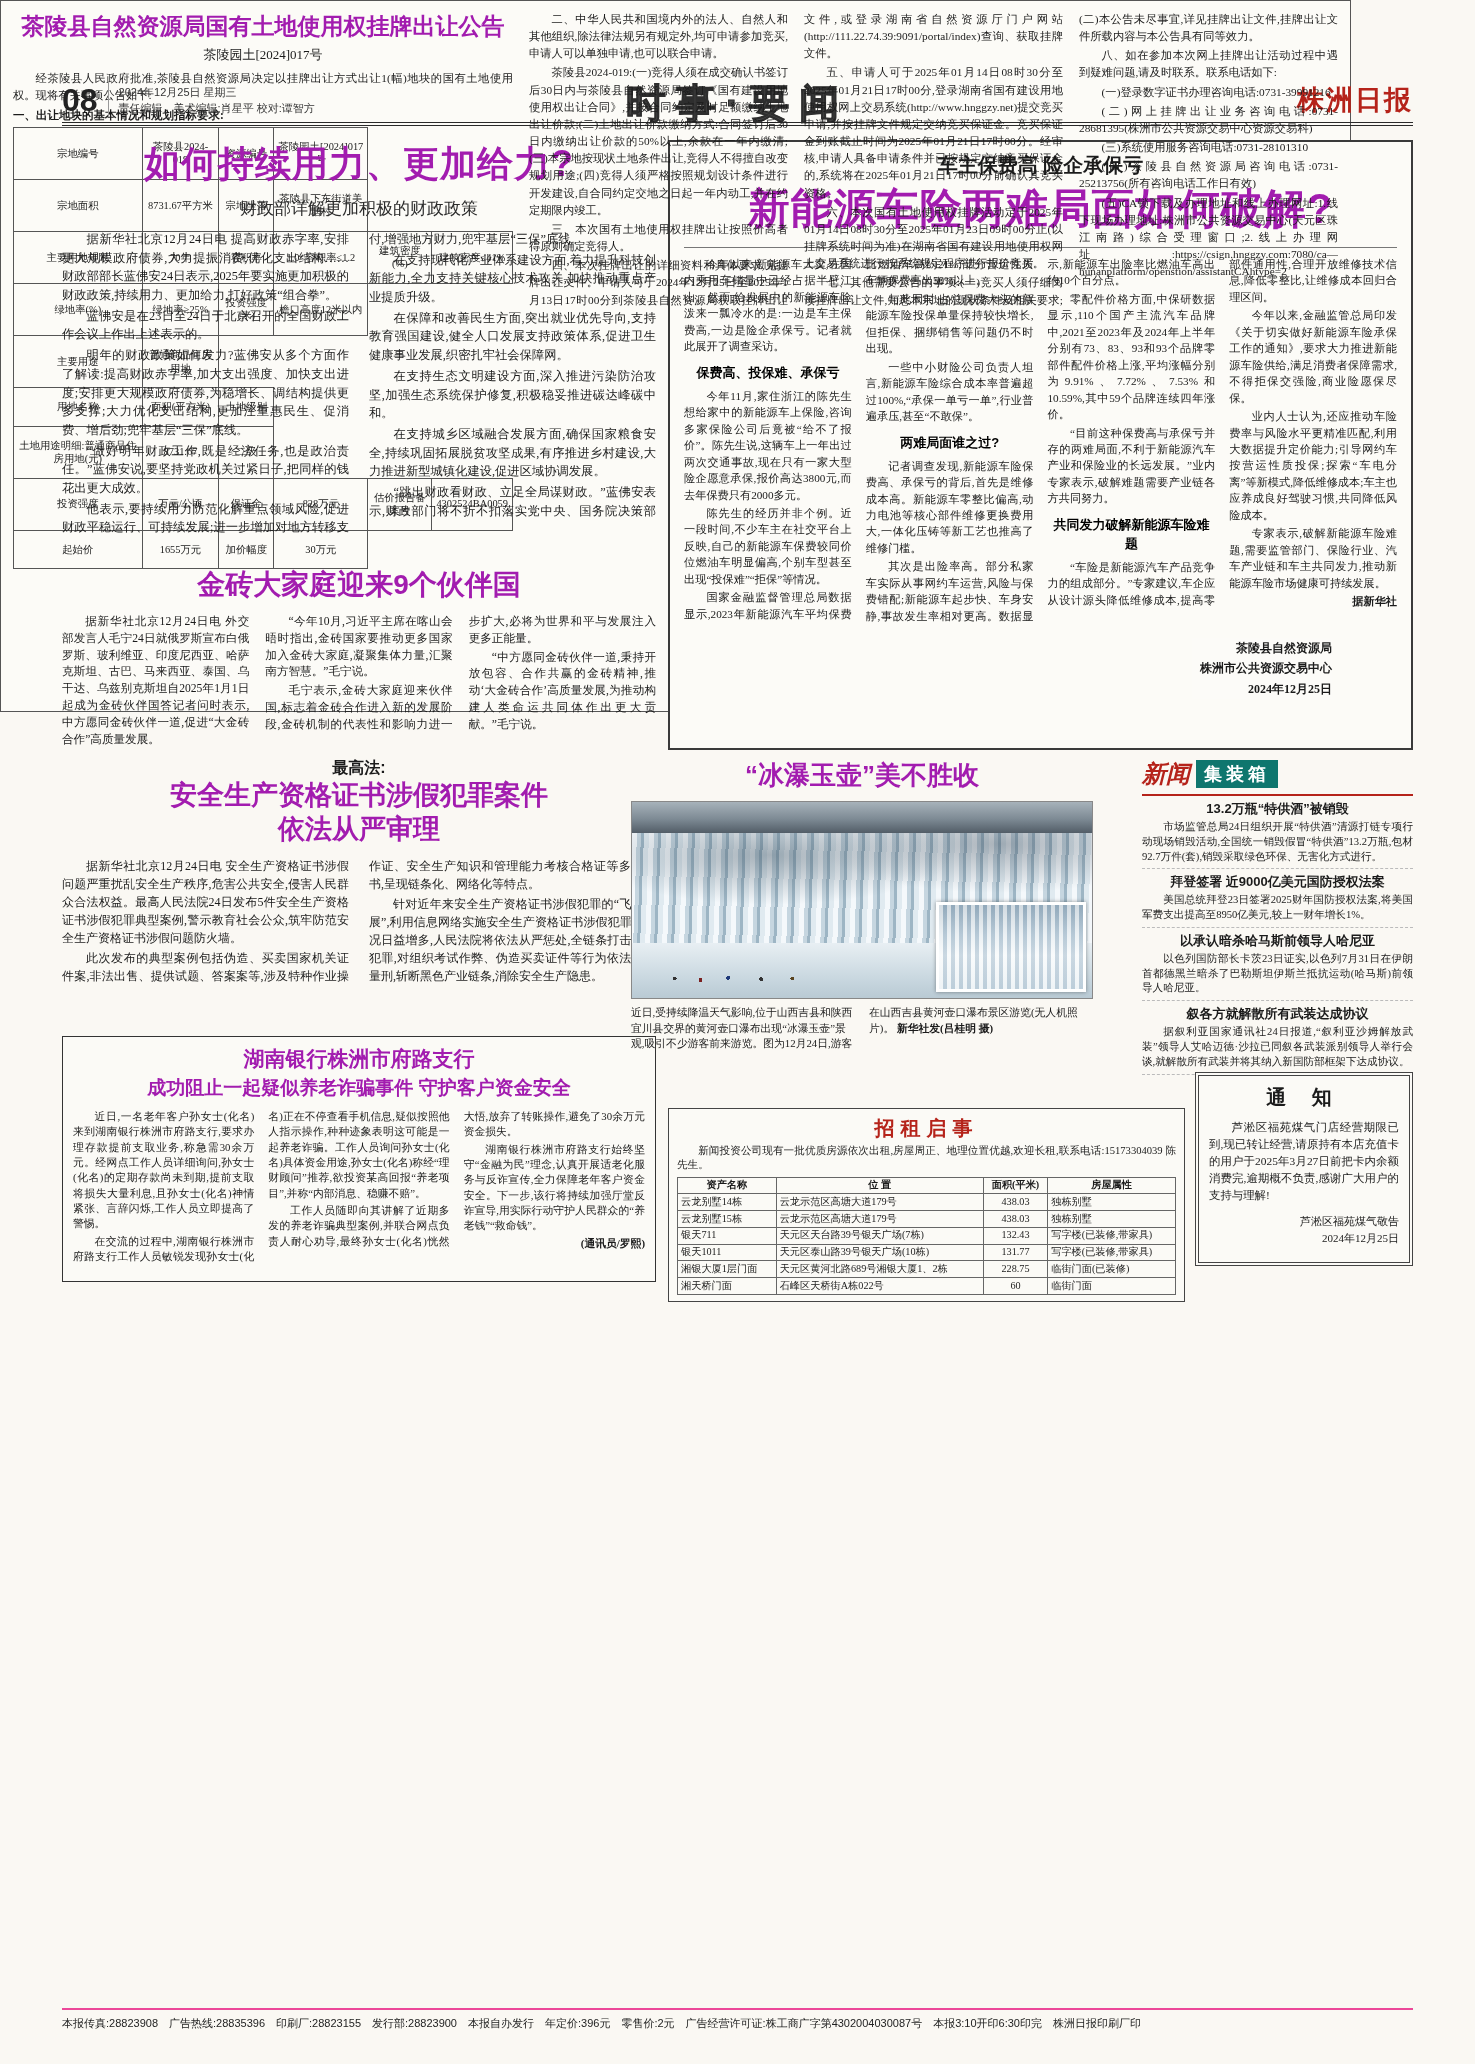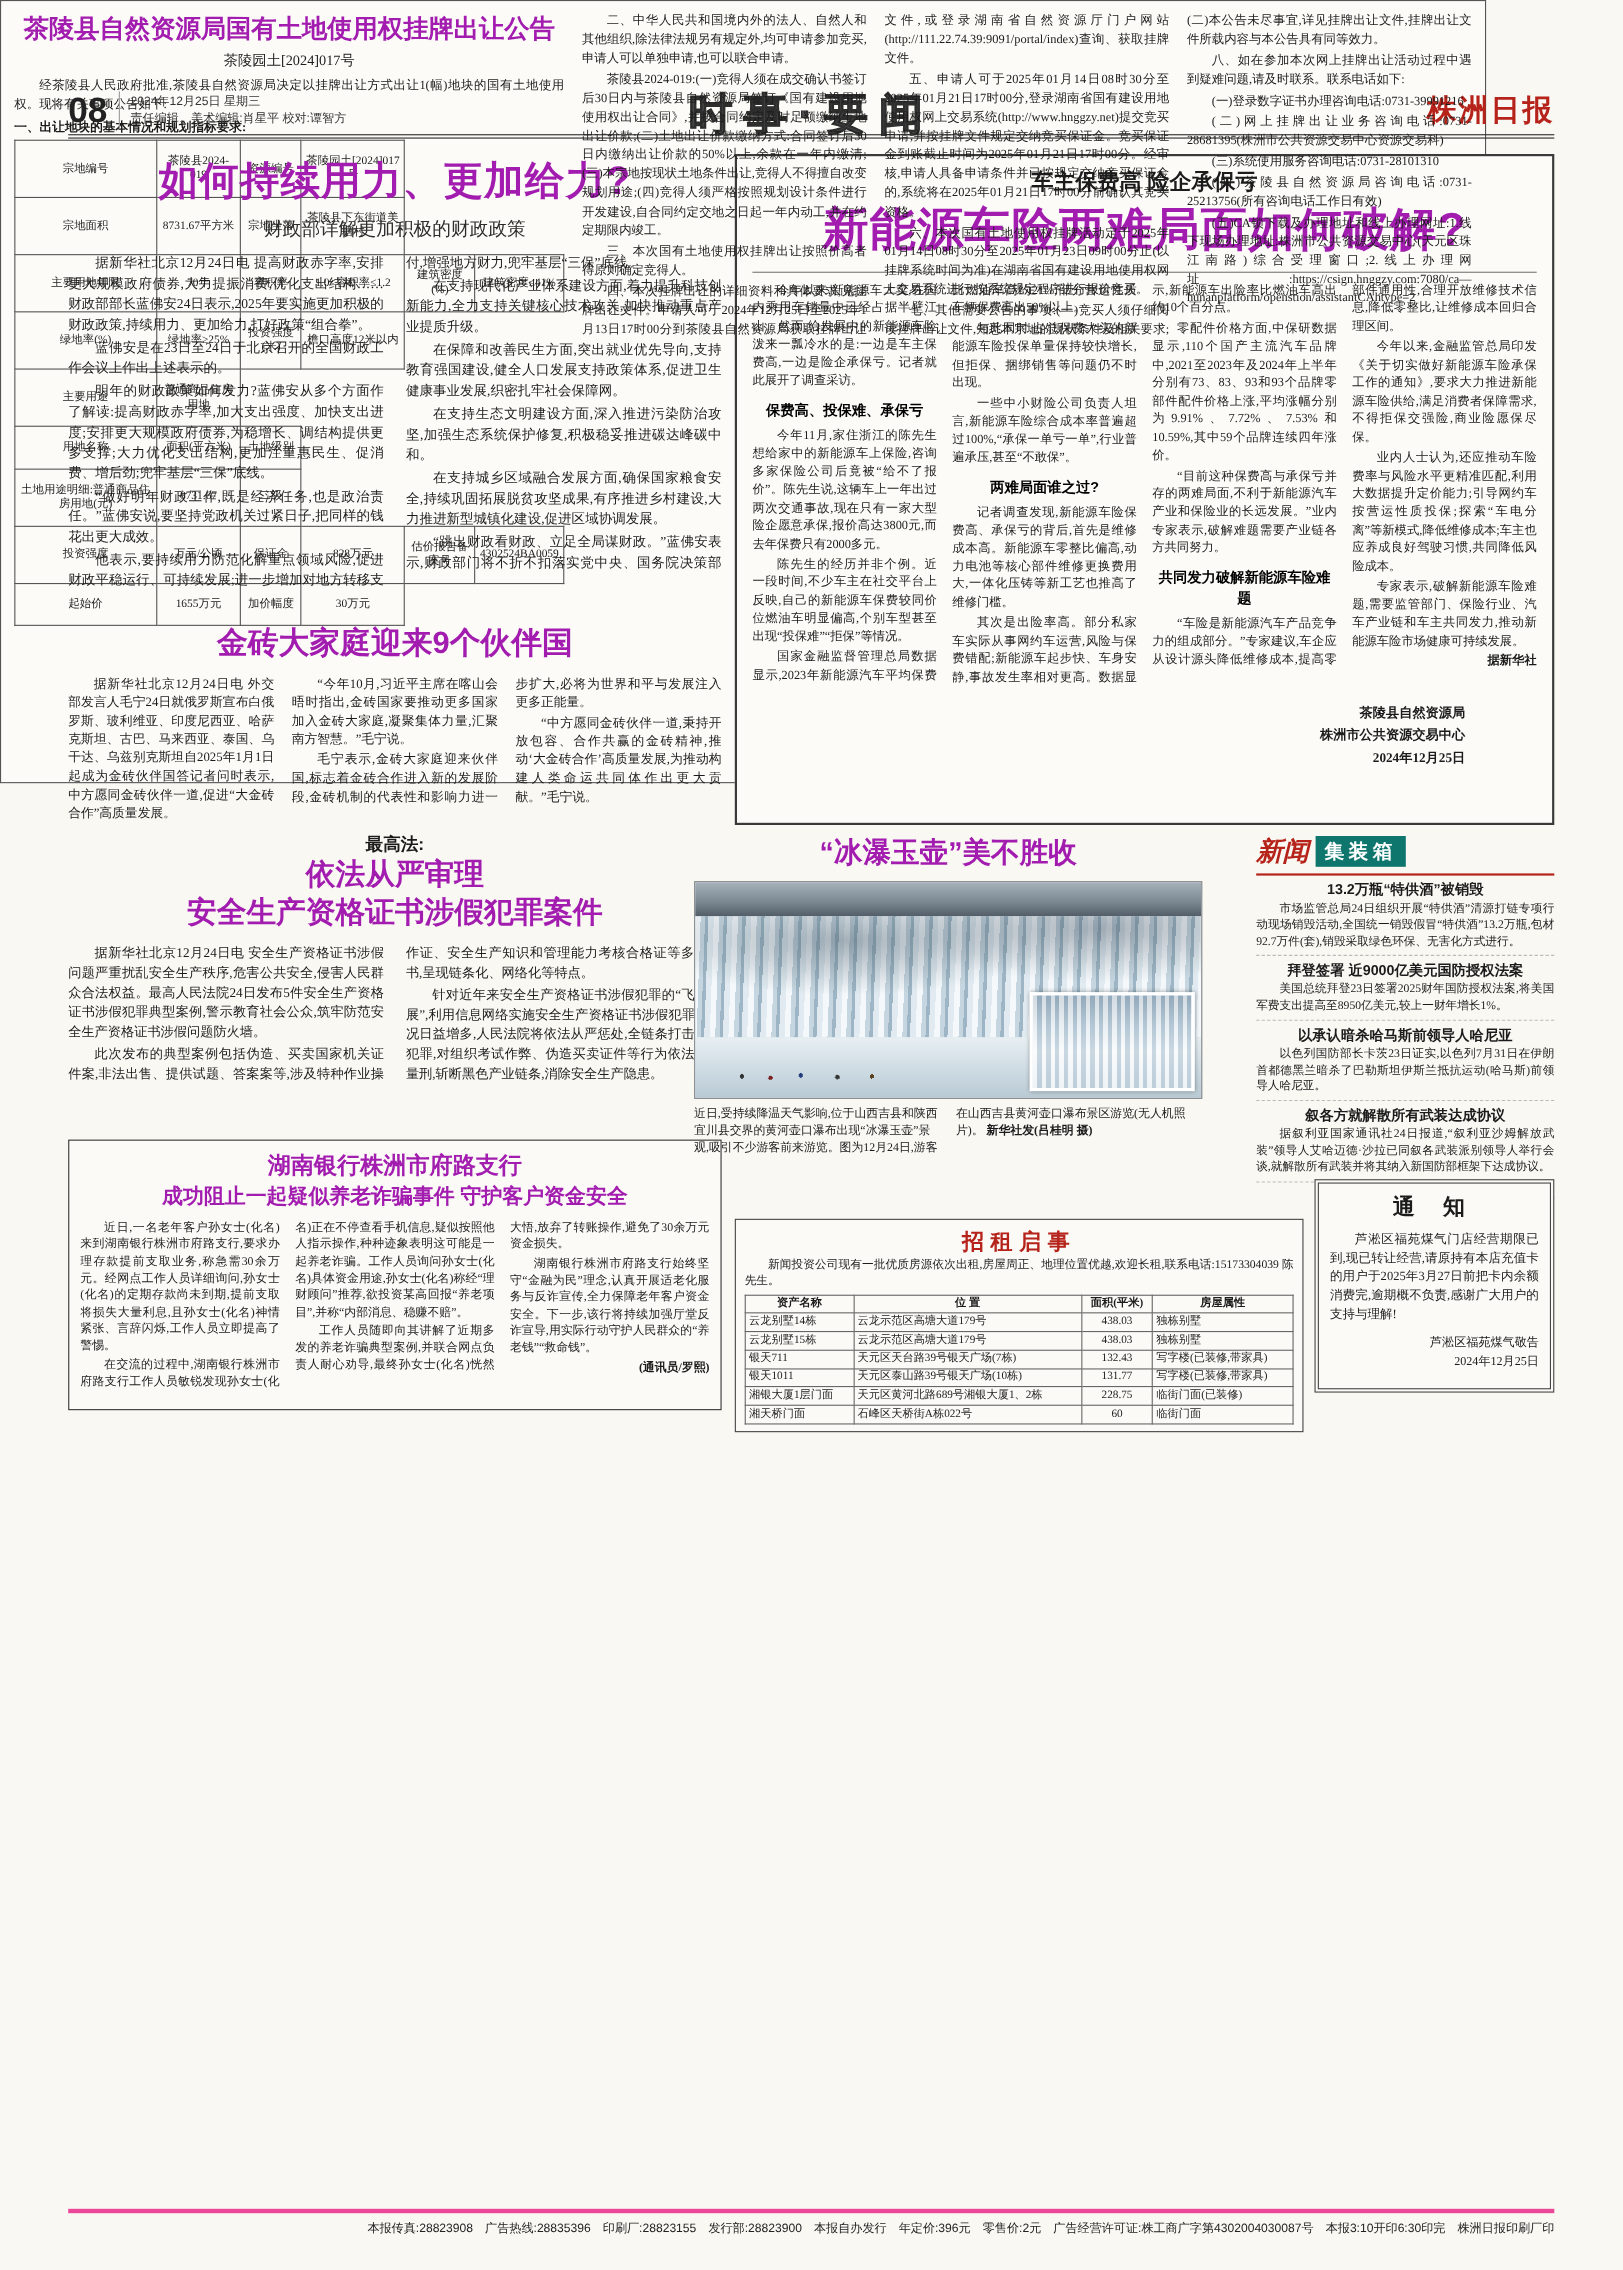--- a/index.html
+++ b/index.html
@@ -121,22 +121,22 @@
   .land-left .l-doc{font-size:13px;text-align:center;margin:4px 0 6px 0;}
   .land-left .l-intro{font-size:11.3px;line-height:1.5;text-align:justify;text-indent:2em;}
   .land-left .l-s1{font-size:11.5px;font-weight:bold;margin:4px 0;}
   .land-table{width:100%;border-collapse:collapse;font-size:10.4px;margin-top:4px;}
   .land-table td{border:1px solid #555;padding:12px 4px;text-align:center;line-height:1.3;}
   .land-cols{flex:1;position:relative;}
   .land-flow{column-count:3;column-gap:16px;font-size:11.3px;line-height:1.52;height:672px;overflow:hidden;}
   .land-sign{position:absolute;right:6px;bottom:2px;text-align:right;font-size:12px;font-weight:bold;line-height:1.7;background:rgba(252,251,247,.92);padding-left:8px;}
 
   
-  #page-footer{position:absolute;left:62px;top:2008px;width:1351px;border-top:4px solid #ec4899;
-    padding-top:6px;font-size:11px;text-align:right;color:#222;font-family:"Liberation Sans",sans-serif;}
+  #page-footer{position:absolute;left:62px;top:2008px;width:1351px;border-top:2px solid #ec4899;
+    padding-top:6px;font-size:11px;text-align:left;color:#222;font-family:"Liberation Sans",sans-serif;}
 </style>
 </head>
 <body>
 
 <header class="page-header">
   <div class="ph-left">
     <span class="page-num">08</span>
     <span class="ph-divider"></span>
     <div class="ph-meta">
       <div>2024年12月25日 星期三</div>
@@ -169,22 +169,22 @@
   <div class="body">
       <p class="para">据新华社北京12月24日电 外交部发言人毛宁24日就俄罗斯宣布白俄罗斯、玻利维亚、印度尼西亚、哈萨克斯坦、古巴、马来西亚、泰国、乌干达、乌兹别克斯坦自2025年1月1日起成为金砖伙伴国答记者问时表示,中方愿同金砖伙伴一道,促进“大金砖合作”高质量发展。</p>
       <p class="para">“今年10月,习近平主席在喀山会晤时指出,金砖国家要推动更多国家加入金砖大家庭,凝聚集体力量,汇聚南方智慧。”毛宁说。</p>
       <p class="para">毛宁表示,金砖大家庭迎来伙伴国,标志着金砖合作进入新的发展阶段,金砖机制的代表性和影响力进一步扩大,必将为世界和平与发展注入更多正能量。</p>
       <p class="para">“中方愿同金砖伙伴一道,秉持开放包容、合作共赢的金砖精神,推动‘大金砖合作’高质量发展,为推动构建人类命运共同体作出更大贡献。”毛宁说。</p>
     </div>
 </article>
 
 <article id="art-court" class="abs">
   <div class="eyebrow">最高法:</div>
+  <h2 class="hed a-head">安全生产资格证书涉假犯罪案件</h2>
   <h2 class="hed a-head">依法从严审理</h2>
-  <h2 class="hed a-head">安全生产资格证书涉假犯罪案件</h2>
   <div class="body">
       <p class="para">据新华社北京12月24日电 安全生产资格证书涉假问题严重扰乱安全生产秩序,危害公共安全,侵害人民群众合法权益。最高人民法院24日发布5件安全生产资格证书涉假犯罪典型案例,警示教育社会公众,筑牢防范安全生产资格证书涉假问题防火墙。</p>
       <p class="para">此次发布的典型案例包括伪造、买卖国家机关证件案,非法出售、提供试题、答案案等,涉及特种作业操作证、安全生产知识和管理能力考核合格证等多类证书,呈现链条化、网络化等特点。</p>
       <p class="para">针对近年来安全生产资格证书涉假犯罪的“飞速发展”,利用信息网络实施安全生产资格证书涉假犯罪的情况日益增多,人民法院将依法从严惩处,全链条打击涉假犯罪,对组织考试作弊、伪造买卖证件等行为依法定罪量刑,斩断黑色产业链条,消除安全生产隐患。</p>
     </div>
 </article>
 
 <article id="art-bank" class="abs">
   <div class="h1 hed">湖南银行株洲市府路支行</div>
   <div class="h2 hed">成功阻止一起疑似养老诈骗事件 守护客户资金安全</div>

